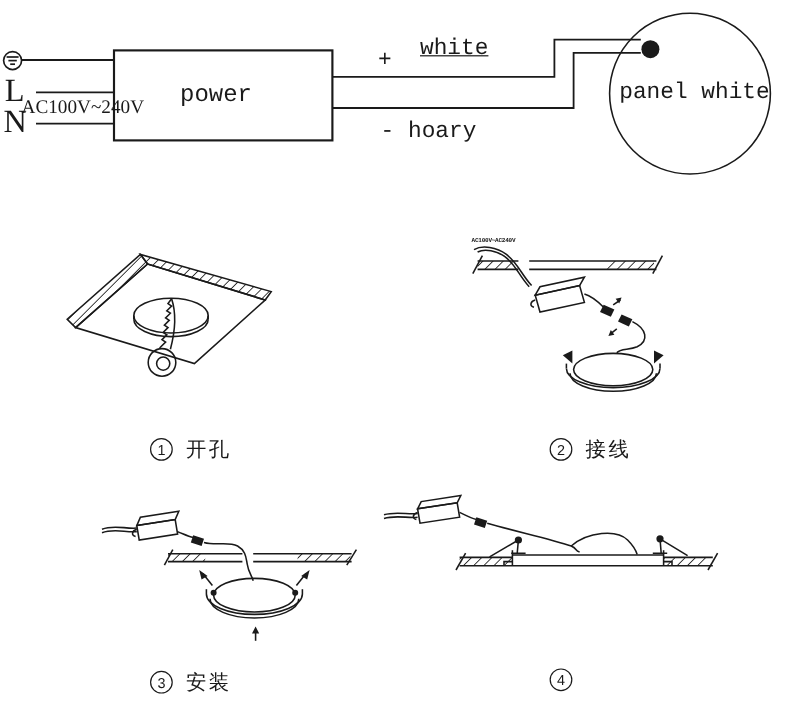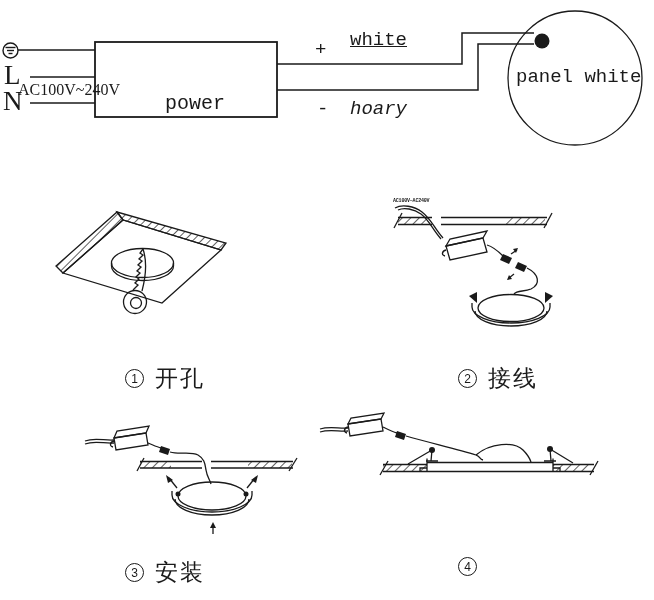--- a/index.html
+++ b/index.html
@@ -5,29 +5,29 @@
   html,body{margin:0;padding:0;background:#ffffff;}
   .stage{position:relative;width:654px;height:600px;background:#ffffff;overflow:hidden;
          font-family:"Liberation Sans",sans-serif;color:#1a1a1a;}
   .stage svg{position:absolute;left:0;top:0;}
   .txt{position:absolute;white-space:pre;line-height:1;}
   .serif{font-family:"Liberation Serif",serif;}
   .mono{font-family:"Liberation Mono","DejaVu Sans Mono",monospace;}
   .big-terminal{font-size:27px;}
   .rating{font-size:16px;font-weight:normal;}
   .wire-label{font-size:19px;}
-  .ps-text{position:absolute;left:104px;top:42px;width:182px;height:75px;
-           display:flex;flex-direction:column;align-items:center;justify-content:flex-end;
+  .ps-text{position:absolute;left:89px;top:42px;width:182px;height:75px;
+           display:flex;flex-direction:column;align-items:center;justify-content:center;
            font-size:20px;line-height:27px;}
   .tiny-note{font-size:5px;font-weight:bold;letter-spacing:-0.2px;}
   .step-label{position:absolute;display:flex;align-items:center;gap:11px;}
   .step-num{display:inline-flex;align-items:center;justify-content:center;
             width:17px;height:17px;border:1.3px solid #1a1a1a;border-radius:50%;
             font-size:12px;line-height:1;flex:0 0 auto;}
-  .step-text{font-size:23px;letter-spacing:2px;white-space:pre;}
+  .step-text{font-size:17px;letter-spacing:2px;white-space:pre;}
 </style>
 </head>
 <body>
 
 <div class="stage">
 
   <svg width="654" height="600" viewBox="0 0 654 600">
     <defs>
       <pattern id="hatch" width="6" height="6" patternUnits="userSpaceOnUse" patternTransform="rotate(45)">
         <line x1="0" y1="0" x2="0" y2="6" stroke="#1a1a1a" stroke-width="1.4"></line>
@@ -203,21 +203,21 @@
   <div class="txt serif big-terminal" style="left:3px;top:88px;">N</div>
   <div class="txt serif rating" style="left:18px;top:82px;">AC100V~240V</div>
 
   <div class="ps-text mono">
     <span>power</span>
   </div>
 
   <div class="txt mono wire-label" style="left:315px;top:41px;">+</div>
   <div class="txt mono wire-label" style="left:350px;top:31px;text-decoration:underline;">white</div>
   <div class="txt mono wire-label" style="left:317px;top:100px;">-</div>
-  <div class="txt mono wire-label" style="left:350px;top:100px;font-style:italic;">hoary</div>
+  <div class="txt mono wire-label" style="left:340px;top:100px;">hoary</div>
   <div class="txt mono wire-label" style="left:516px;top:68px;">panel white</div>
 
   <div class="txt mono tiny-note" style="left:393px;top:199px;">AC100V~AC240V</div>
 
   <div class="step-label" style="left:125px;top:363px;">
     <span class="step-num">1</span>
     <span class="step-text">开孔</span>
   </div>
   <div class="step-label" style="left:458px;top:363px;">
     <span class="step-num">2</span>

